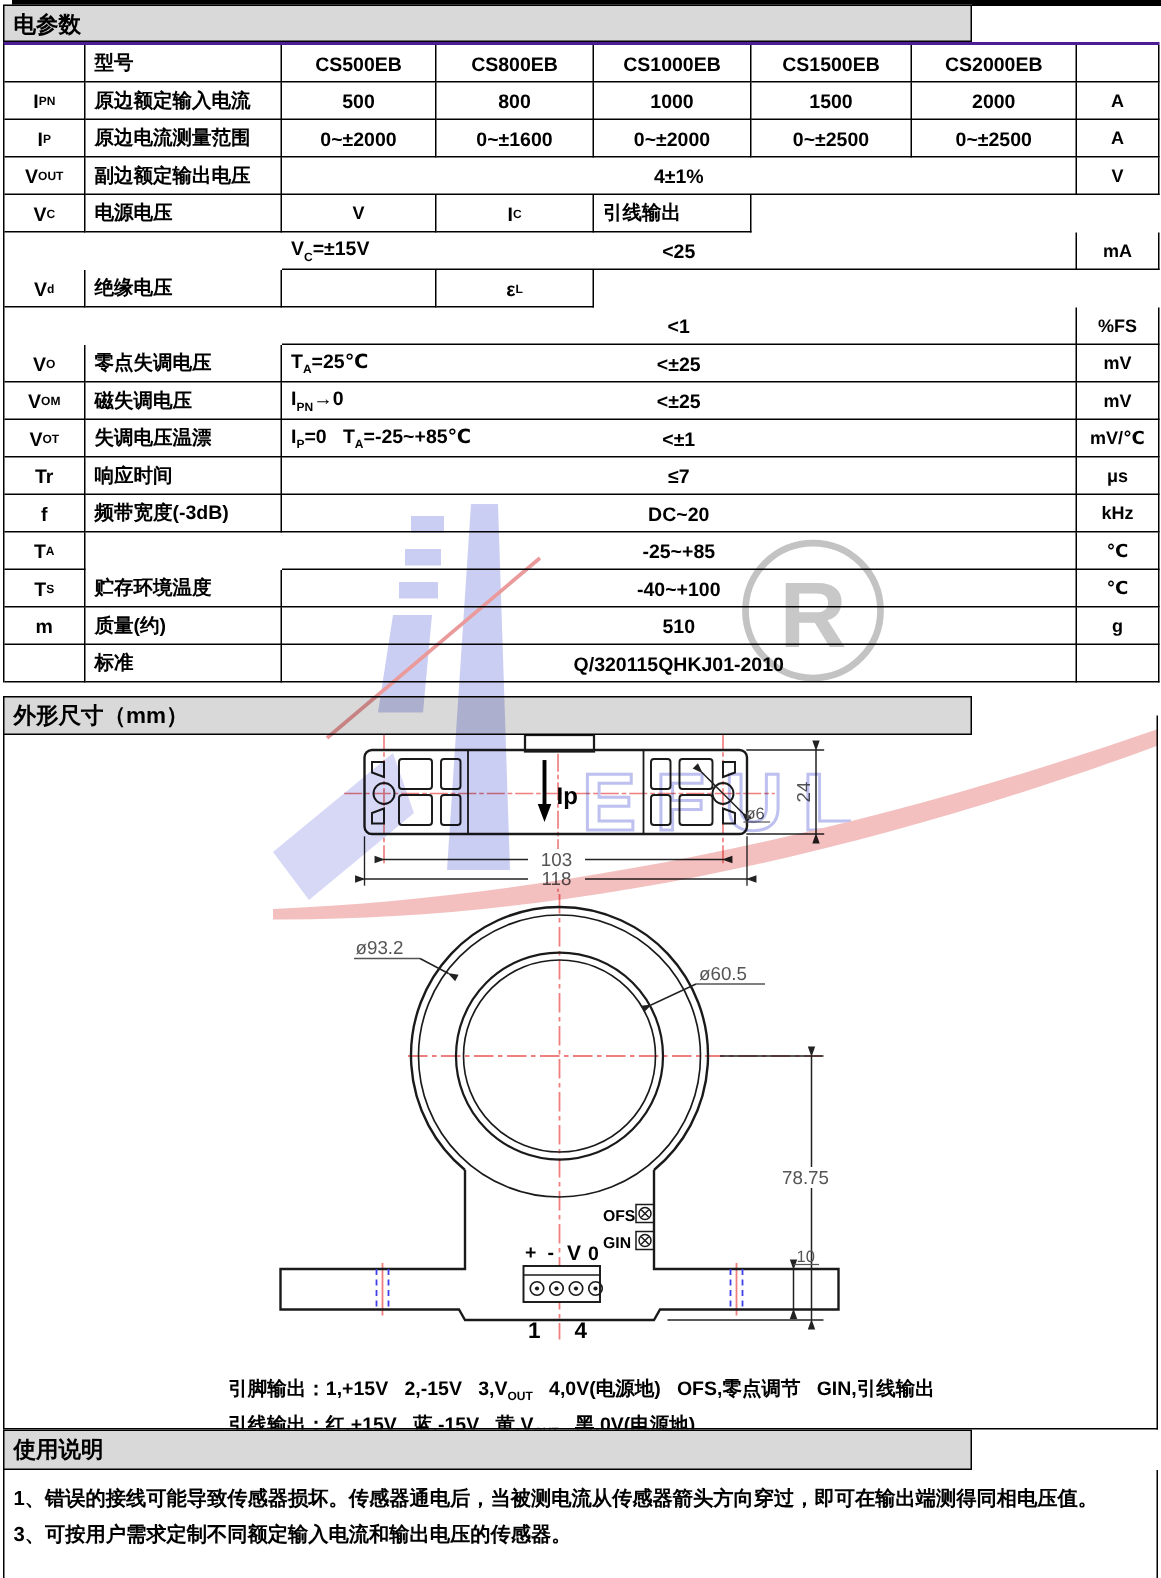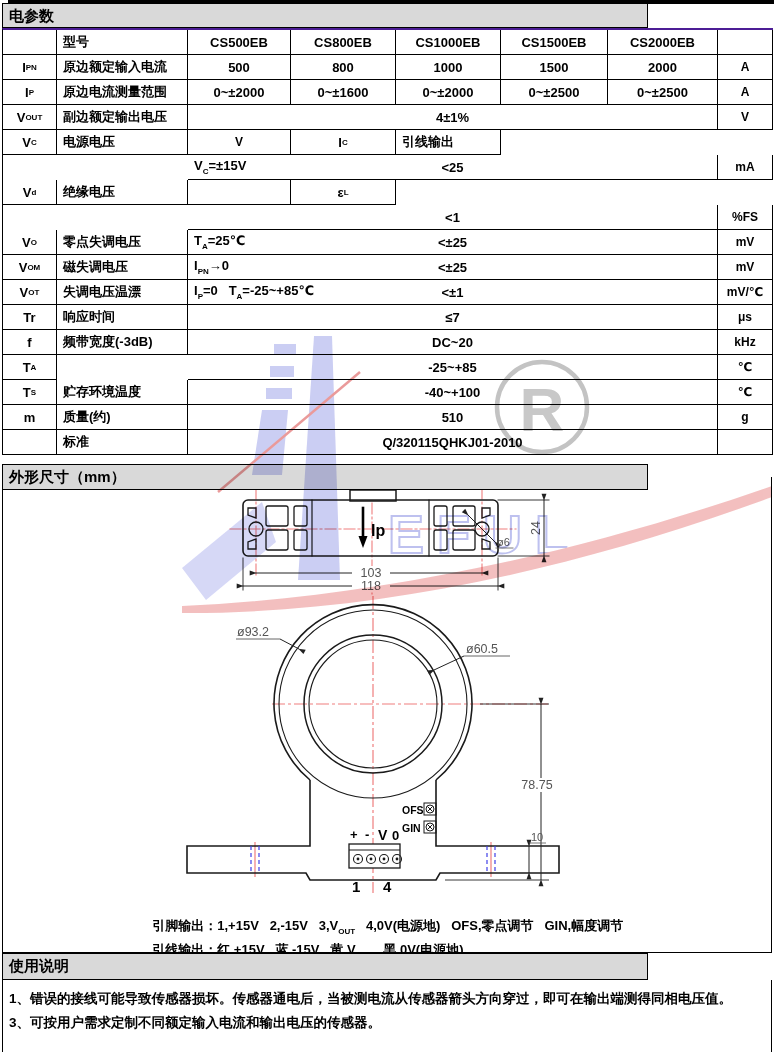--- a/index.html
+++ b/index.html
@@ -375,21 +375,21 @@
     <rect x="512" y="300" width="50" height="14" fill="#fff"></rect>
     <text x="537" y="311" font-size="12.5" fill="#555" text-anchor="middle">78.75</text>
 
     <line x1="529" y1="368" x2="529" y2="395" stroke="#222" stroke-width="1" marker-start="url(#arr)" marker-end="url(#arr)"></line>
     <text x="531" y="363" font-size="11" fill="#555">10</text>
     <line x1="529" y1="365" x2="546" y2="365" stroke="#555" stroke-width="0.8"></line>
   </g>
 </svg>
 
 <div class="abs pinout" id="pinout-line">
-  <span>引脚输出：</span><span id="pinout-segs"><span>1,+15V   2,-15V   3,V</span><sub>OUT</sub><span>   4,0V(电源地)   OFS,零点调节   GIN,幅度调节</span></span>
+  <span>引脚输出：</span><span id="pinout-segs"><span>1,+15V   2,-15V   3,V</span><sub>OUT</sub><span>   4,0V(电源地)   OFS,零点调节   GIN,引线输出</span></span>
 </div>
 <div class="abs pinout" id="wire-line">
   <span>引线输出：</span><span id="wire-segs"><span>红,+15V   蓝,-15V   黄,V</span><sub>OUT</sub><span>   黑,0V(电源地)</span></span>
 </div>
 
 <div class="abs bar" id="bar-usage">
   <span>使用说明</span>
 </div>
 
 <div class="abs" id="usage-box">

